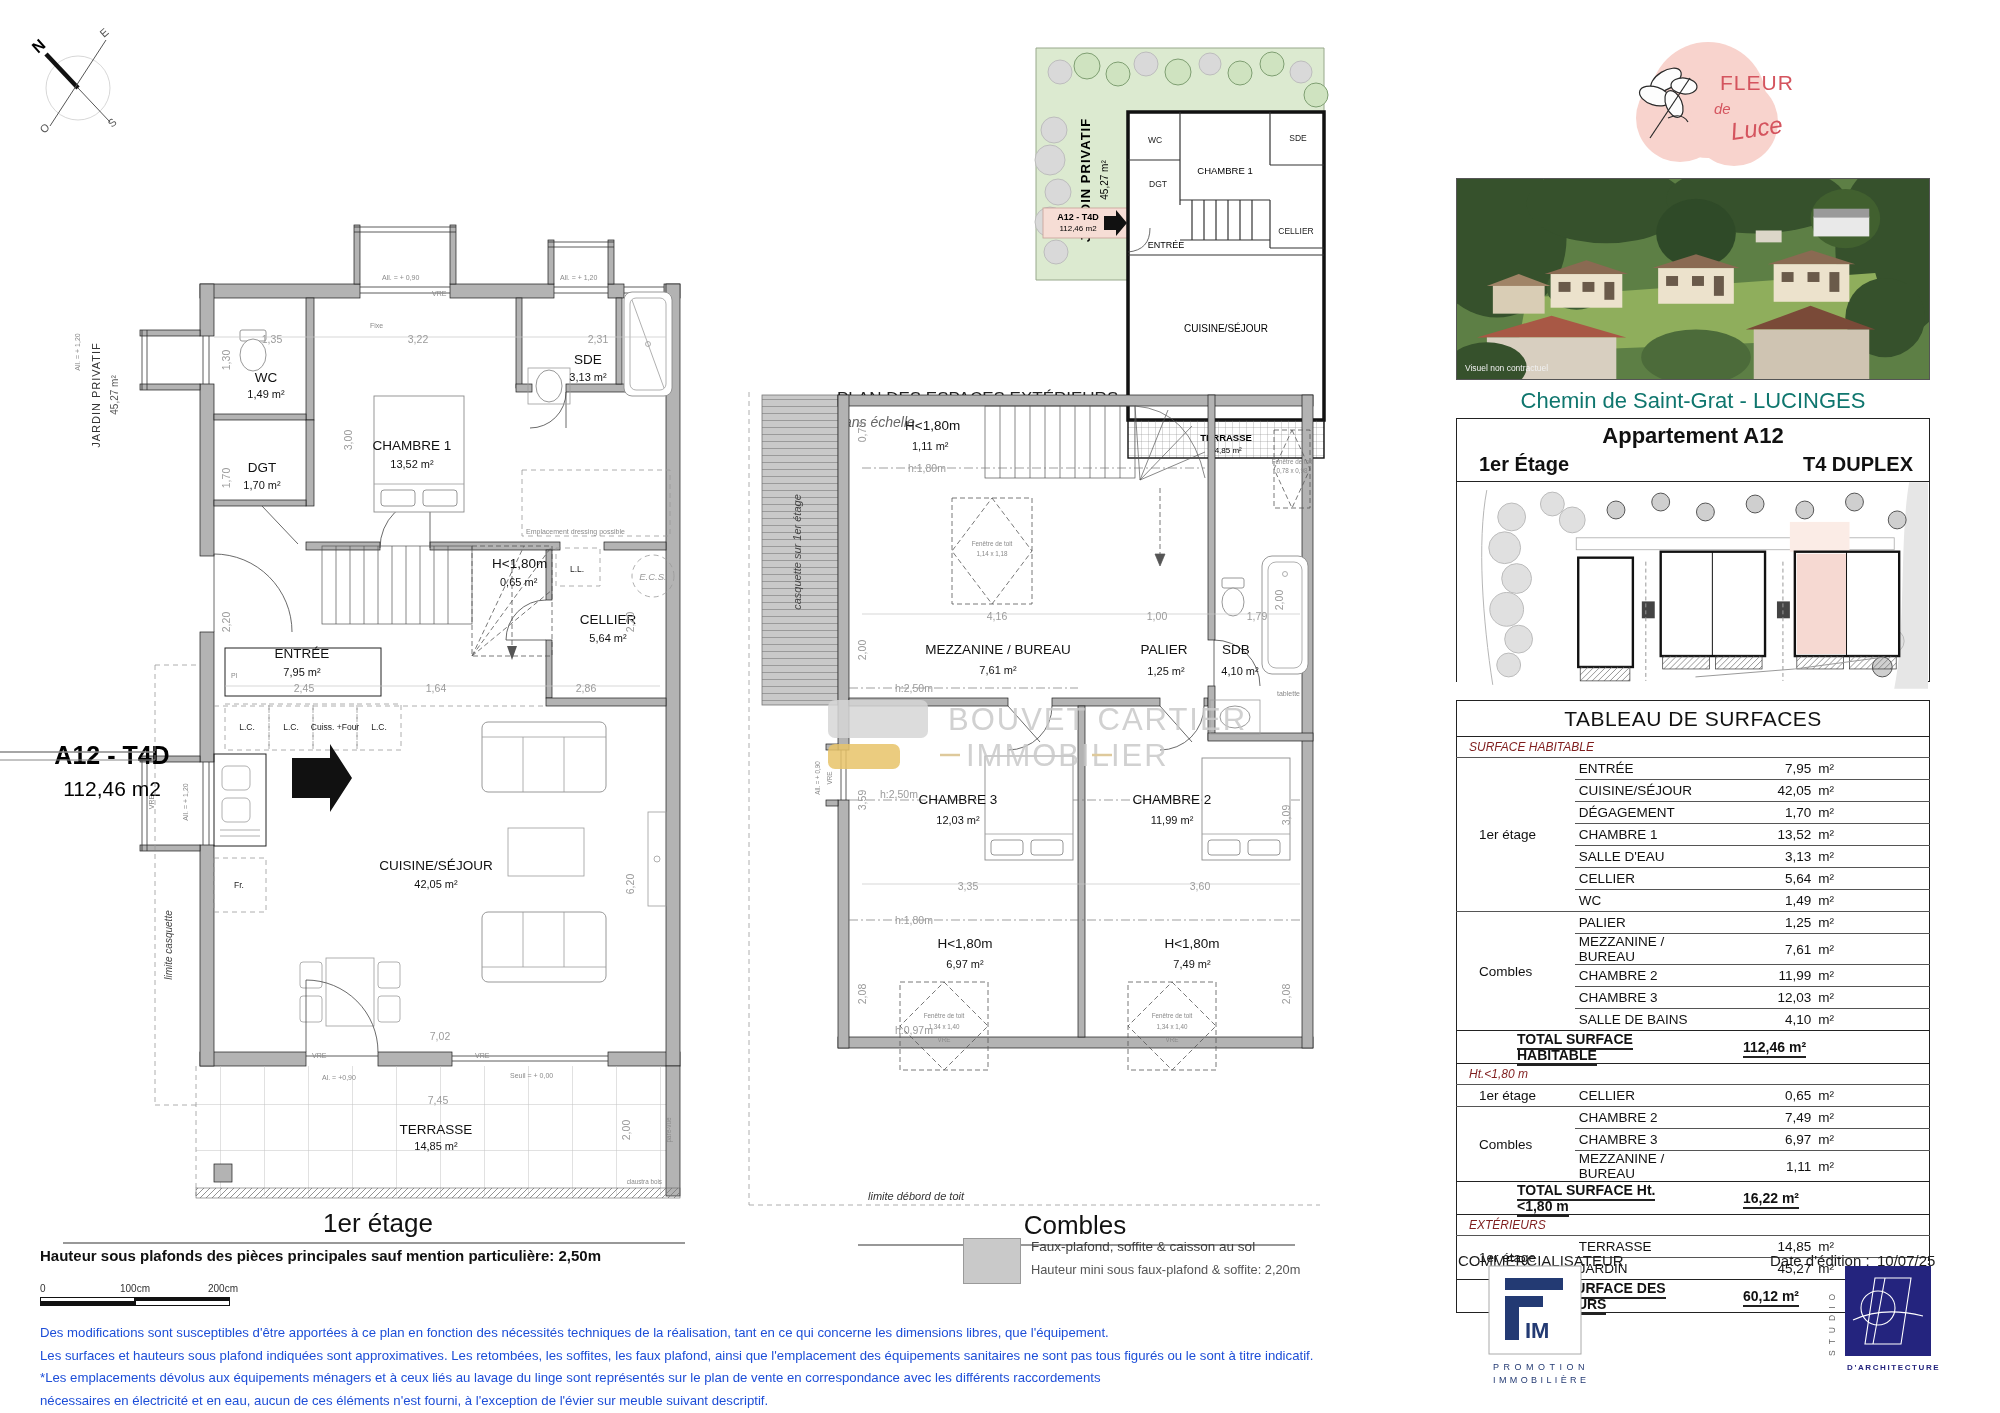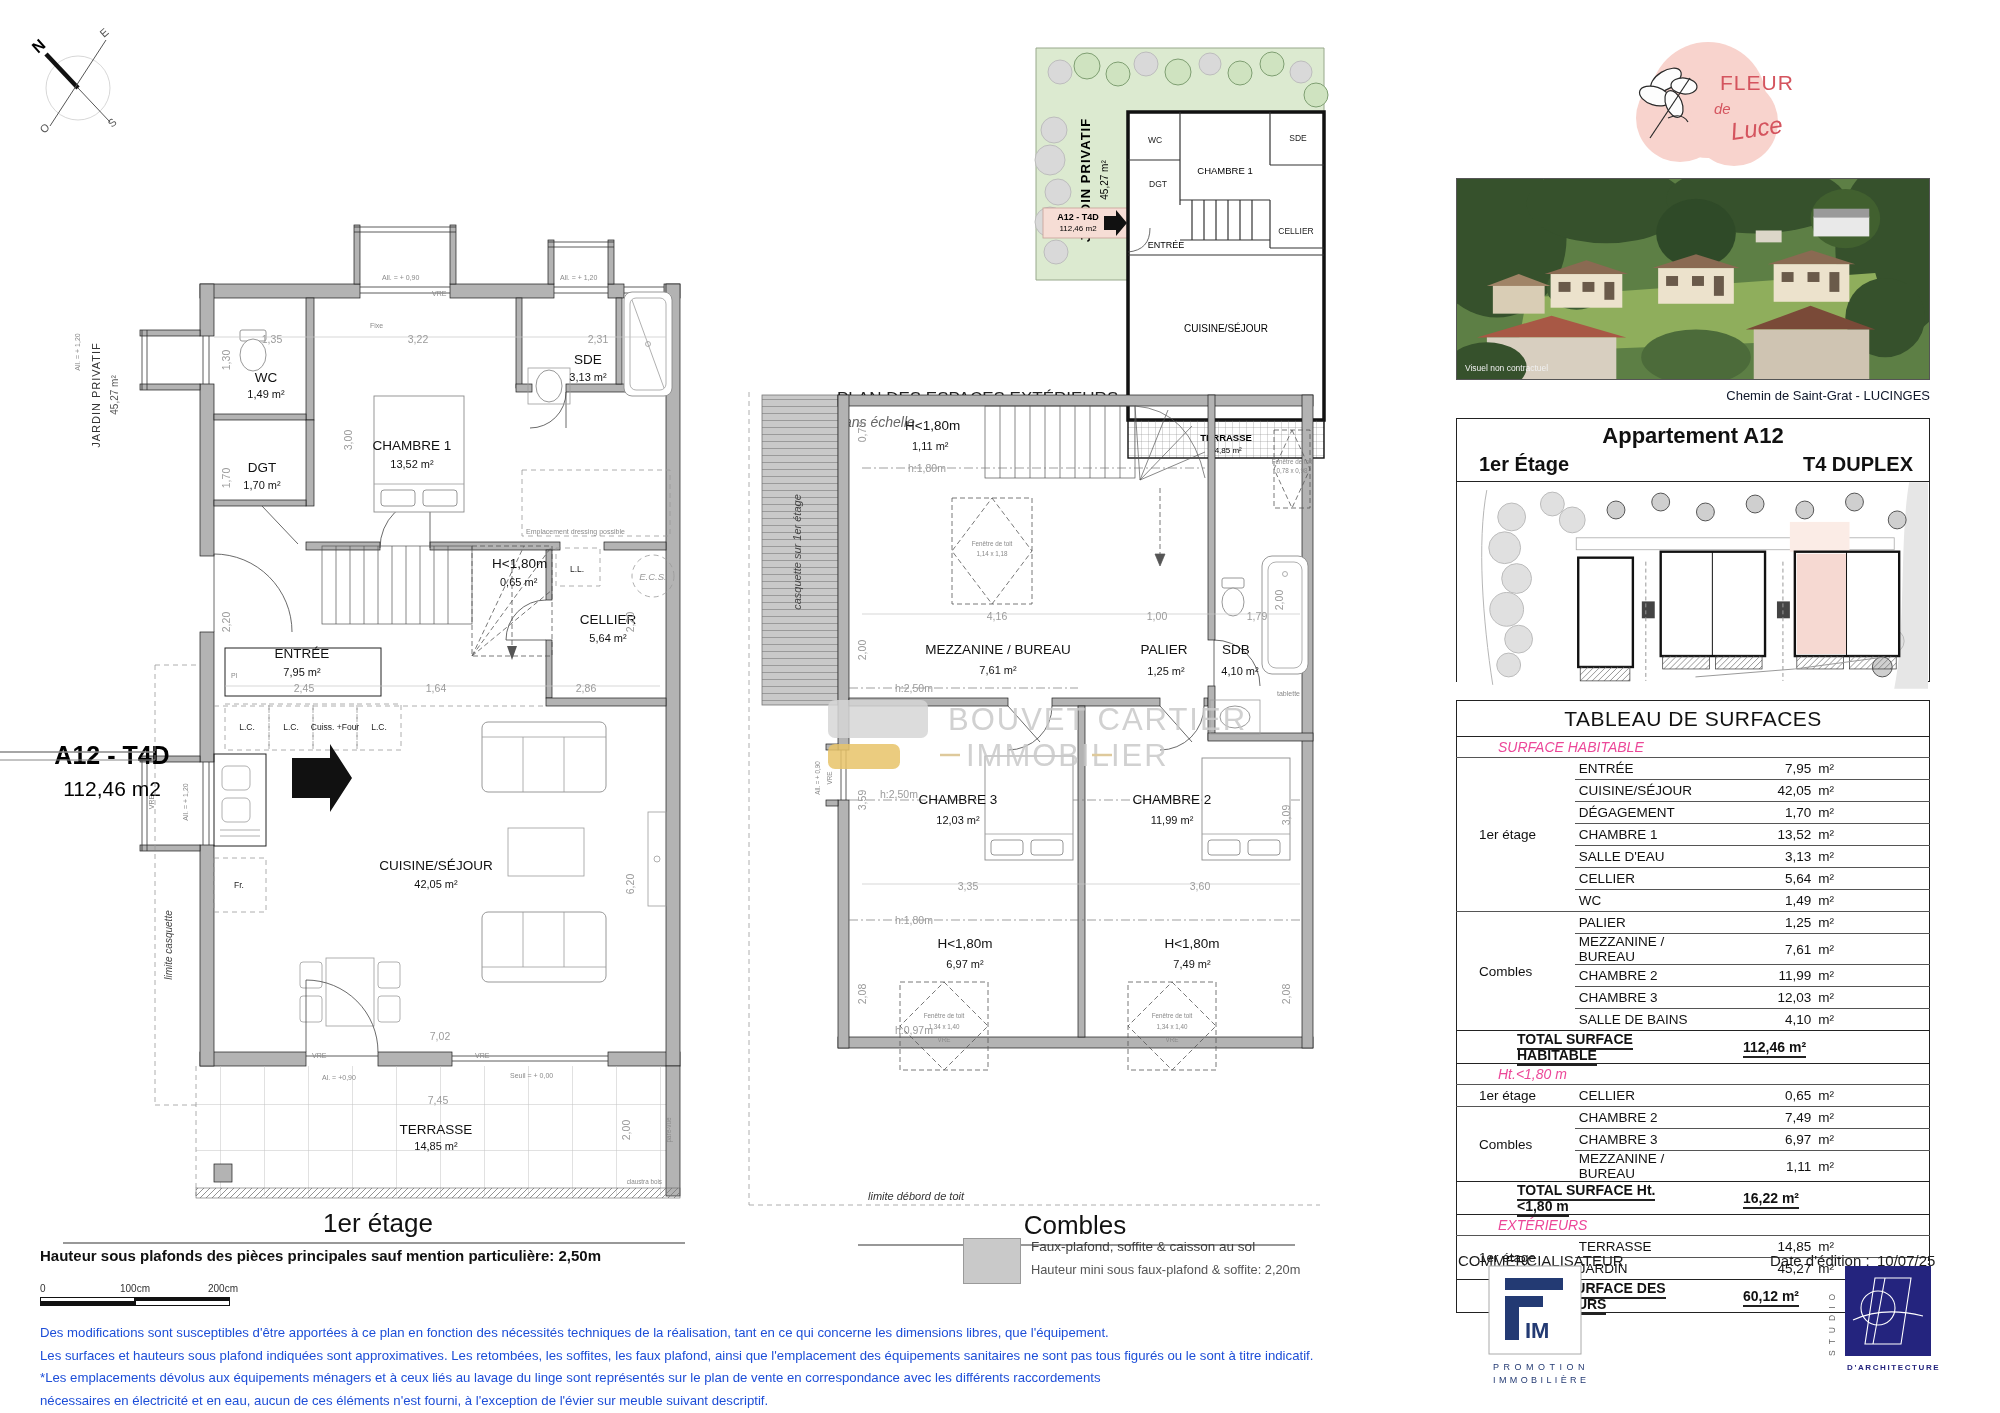--- a/index.html
+++ b/index.html
@@ -34,30 +34,30 @@
   .seg1{left:0;background:linear-gradient(to bottom,#fff 50%,#111 50%);}
   .seg2{left:95px;background:linear-gradient(to bottom,#111 50%,#fff 50%);}
   .disclaimer{position:absolute;left:40px;top:1322px;width:1510px;font-size:13.2px;color:#1d4ed8;line-height:1.72;}
   .legend{position:absolute;left:963px;top:1236px;width:430px;}
   .legend .sw{position:absolute;left:0;top:2px;width:56px;height:44px;background:#c9c9c9;border:1px solid #9a9a9a;}
   .legend .l1{position:absolute;left:68px;top:3px;font-size:13.5px;color:#404040;}
   .legend .l2{position:absolute;left:68px;top:26px;font-size:12.8px;color:#555;}
   .panel{position:absolute;left:1440px;top:0;width:560px;height:1413px;}
   .brandlogo{position:absolute;left:168px;top:34px;width:190px;height:138px;}
   .photo{position:absolute;left:16px;top:178px;width:474px;height:202px;border:1px solid #555;box-sizing:border-box;}
-  .address{position:absolute;left:16px;top:388px;width:474px;text-align:right;font-size:13px;color:#0f172a;}
+  .address{position:absolute;left:16px;top:388px;width:474px;text-align:center;font-size:22px;color:#0f766e;}
   .card{position:absolute;left:16px;top:418px;width:474px;height:264px;border:1.6px solid #222;box-sizing:border-box;}
   .card .hd{position:relative;height:62px;border-bottom:1.6px solid #222;}
   .card .t1{position:absolute;left:0;top:4px;width:100%;text-align:center;font-size:22px;font-weight:bold;}
   .card .t2{position:absolute;left:22px;top:34px;font-size:20px;font-weight:bold;}
   .card .t3{position:absolute;right:16px;top:34px;font-size:20px;font-weight:bold;}
   .surf{position:absolute;left:16px;top:700px;width:474px;border-collapse:collapse;border:1.6px solid #222;table-layout:fixed;}
   .surf th{height:33px;font-size:21px;font-weight:400;letter-spacing:.5px;border-bottom:1.2px solid #222;}
   .surf td{padding:0;font-size:13.5px;}
-  .surf tr.sec td{height:20px;color:#ec4899;font-style:italic;font-size:14px;padding-left:41px;border-top:1.3px solid #222;}
+  .surf tr.sec td{height:20px;color:#7f1d1d;font-style:italic;font-size:12px;padding-left:12px;border-top:1.3px solid #222;}
   .surf tr.room td{height:21px;border-top:1px solid #555;}
   .surf td.gcell{width:150px;padding-left:22px;}
   .surf td.lbl{width:192px;padding-left:4px;}
   .surf td.val{width:70px;text-align:right;}
   .surf td.unit{width:42px;padding-left:7px;}
   .surf tr.total td{height:23px;font-weight:bold;font-size:14px;border-top:1.4px solid #222;}
   .surf td.tlabel{padding-left:60px;}
   .surf td.tvalue{padding-left:50px;}
   .surf span.u{border-bottom:2px solid #222;padding-bottom:1px;}
   .foot-lab{position:absolute;font-size:15px;color:#1c1c1c;}

